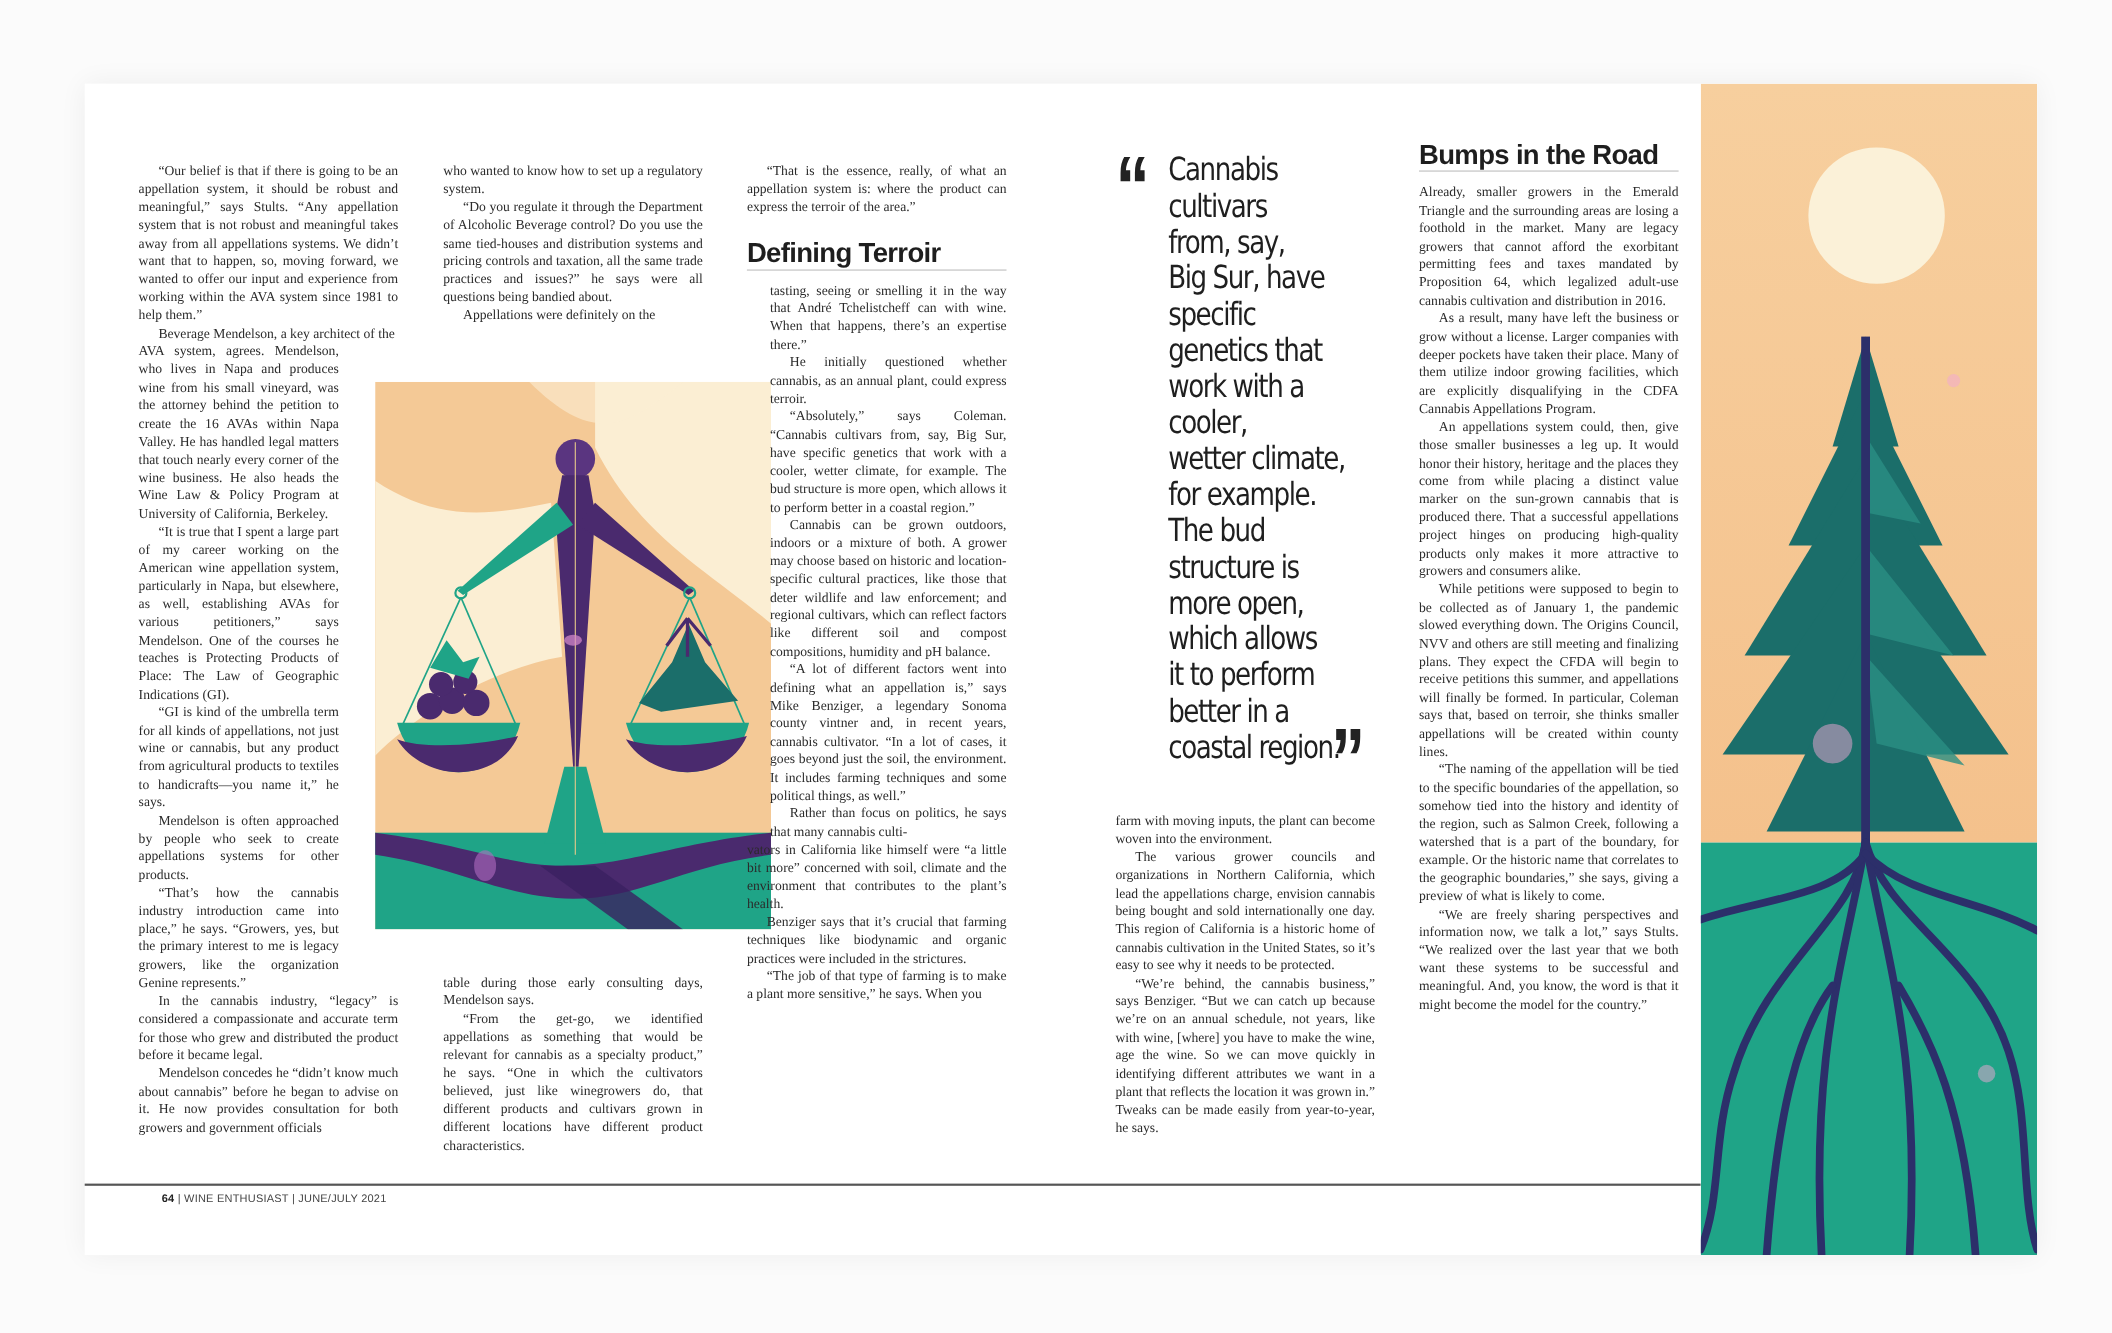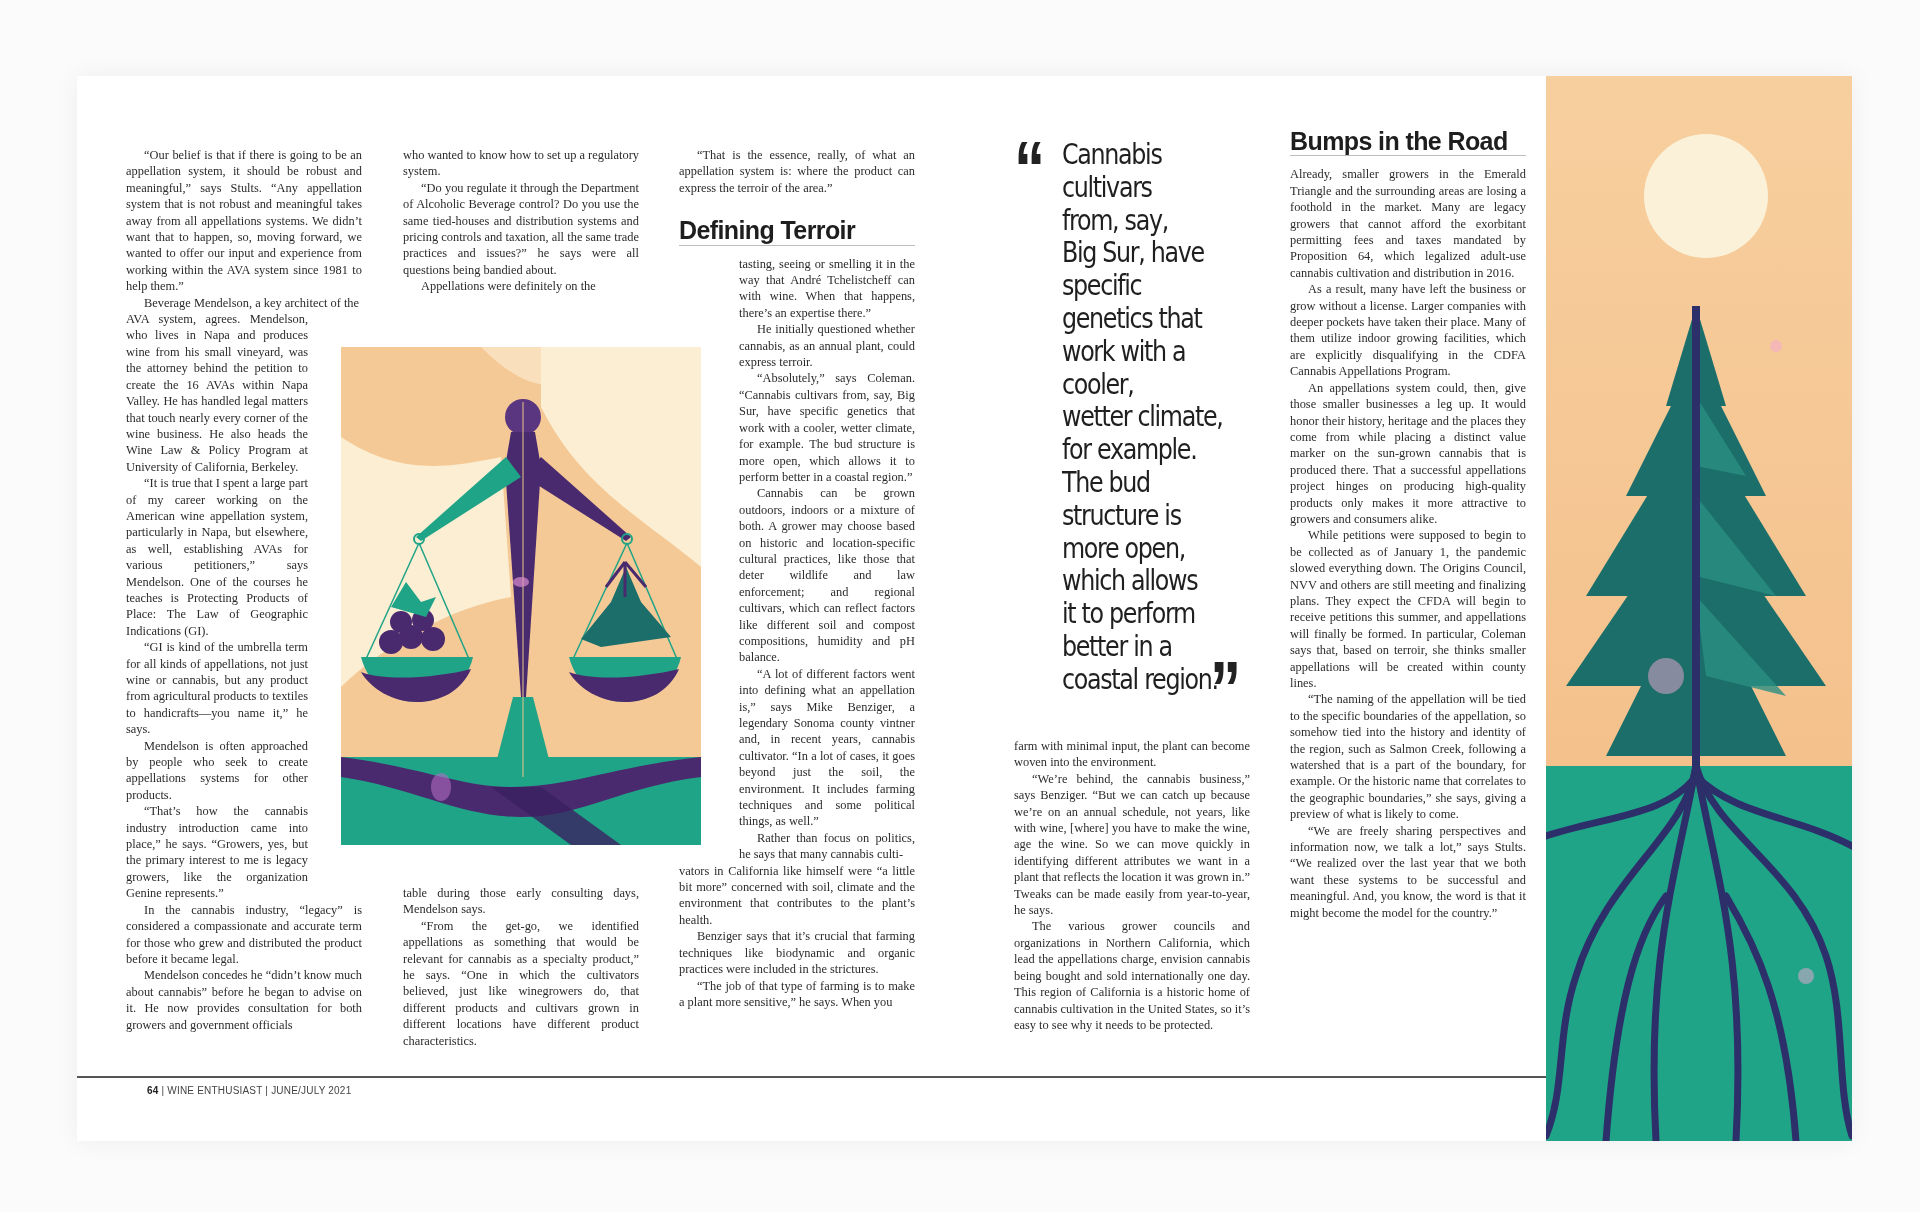--- a/index.html
+++ b/index.html
@@ -2,21 +2,21 @@
 <html><head>
 <meta charset="utf-8">
 <style>
   html, body { margin:0; padding:0; }
   body { width:1920px; height:1212px; background:#fbfbfb; position:relative; overflow:hidden; font-family:"DejaVu Serif", serif; }
   .page { position:absolute; left:77px; top:76px; width:1775px; height:1065px; background:#ffffff; box-shadow:0 0 24px rgba(0,0,0,0.06); }
   .col { position:absolute; width:236px; font-family:"Liberation Serif", serif; font-size:12.4px; line-height:16.4px; color:#2b2b2b; text-align:justify; hyphens:auto; }
   .col p { margin:0; text-indent:18px; }
   .col p.noindent { text-indent:0; }
   .col p.narrow { margin-left:0; width:182px; }
-  .col p.inset { margin-left:60px; }
+  .col p.inset { margin-left:21px; }
   .head { font-family:"Liberation Sans", sans-serif; font-weight:bold; font-size:25px; letter-spacing:-0.6px; color:#1e1e1e; padding-bottom:6px; border-bottom:1.5px solid #bdbdbd; margin:0 0 10px 0; text-indent:0; }
   .pull { position:absolute; left:1014px; top:138px; width:250px; height:560px; }
   .pull .q-open { position:absolute; left:0; top:-8px; font-family:"Liberation Sans", sans-serif; font-weight:bold; font-size:78px; line-height:78px; color:#222; letter-spacing:-6px; transform:scaleX(0.8); transform-origin:left top; }
   .pull .q-close { position:absolute; left:196px; top:512px; font-family:"Liberation Sans", sans-serif; font-weight:bold; font-size:78px; line-height:78px; color:#222; letter-spacing:-6px; transform:scaleX(0.8); transform-origin:left top; }
   .pull .q-text { position:absolute; left:48px; top:0; font-family:"DejaVu Sans", sans-serif; font-size:29px; line-height:32.8px; color:#1f1f1f; letter-spacing:-1.6px; transform:scaleX(0.82); transform-origin:left top; white-space:pre; width:260px; }
   .illus { position:absolute; left:341px; top:347px; width:360px; height:498px; overflow:hidden; }
   .art { position:absolute; left:1546px; top:76px; width:306px; height:1065px; overflow:hidden; }
   .rule { position:absolute; left:77px; top:1076px; width:1469px; height:2px; background:#555; }
   .footer { position:absolute; left:126px; top:1085px; font-family:"Liberation Sans", sans-serif; font-size:10px; color:#444; letter-spacing:0.2px; }
   .footer b { color:#222;padding-left:21px; }
@@ -118,23 +118,23 @@
 structure is
 more open,
 which allows
 it to perform
 better in a
 coastal region.</div>
   <div class="q-close">”</div>
 </div>
 
 <div class="col" style="left:1014px; top:738px;">
-  <p class="noindent">farm with minimal input, the plant can become woven into the environment.</p>
+  <p class="noindent">farm with moving inputs, the plant can become woven into the environment.</p>
+  <p>The various grower councils and organizations in Northern California, which lead the appellations charge, envision cannabis being bought and sold internationally one day. This region of California is a historic home of cannabis cultivation in the United States, so it’s easy to see why it needs to be protected.</p>
   <p>“We’re behind, the cannabis business,” says Benziger. “But we can catch up because we’re on an annual schedule, not years, like with wine, [where] you have to make the wine, age the wine. So we can move quickly in identifying different attributes we want in a plant that reflects the location it was grown in.” Tweaks can be made easily from year-to-year, he says.</p>
-  <p>The various grower councils and organizations in Northern California, which lead the appellations charge, envision cannabis being bought and sold internationally one day. This region of California is a historic home of cannabis cultivation in the United States, so it’s easy to see why it needs to be protected.</p>
 </div>
 
 <div class="col" style="left:1290px; top:133px;">
   <h2 class="head">Bumps in the Road</h2>
   <p class="noindent">Already, smaller growers in the Emerald Triangle and the surrounding areas are losing a foothold in the market. Many are legacy growers that cannot afford the exorbitant permitting fees and taxes mandated by Proposition 64, which legalized adult-use cannabis cultivation and distribution in 2016.</p>
   <p>As a result, many have left the business or grow without a license. Larger companies with deeper pockets have taken their place. Many of them utilize indoor growing facilities, which are explicitly disqualifying in the CDFA Cannabis Appellations Program.</p>
   <p>An appellations system could, then, give those smaller businesses a leg up. It would honor their history, heritage and the places they come from while placing a distinct value marker on the sun-grown cannabis that is produced there. That a successful appellations project hinges on producing high-quality products only makes it more attractive to growers and consumers alike.</p>
   <p>While petitions were supposed to begin to be collected as of January 1, the pandemic slowed everything down. The Origins Council, NVV and others are still meeting and finalizing plans. They expect the CFDA will begin to receive petitions this summer, and appellations will finally be formed. In particular, Coleman says that, based on terroir, she thinks smaller appellations will be created within county lines.</p>
   <p>“The naming of the appellation will be tied to the specific boundaries of the appellation, so somehow tied into the history and identity of the region, such as Salmon Creek, following a watershed that is a part of the boundary, for example. Or the historic name that correlates to the geographic boundaries,” she says, giving a preview of what is likely to come.</p>
   <p>“We are freely sharing perspectives and information now, we talk a lot,” says Stults. “We realized over the last year that we both want these systems to be successful and meaningful. And, you know, the word is that it might become the model for the country.”</p>

